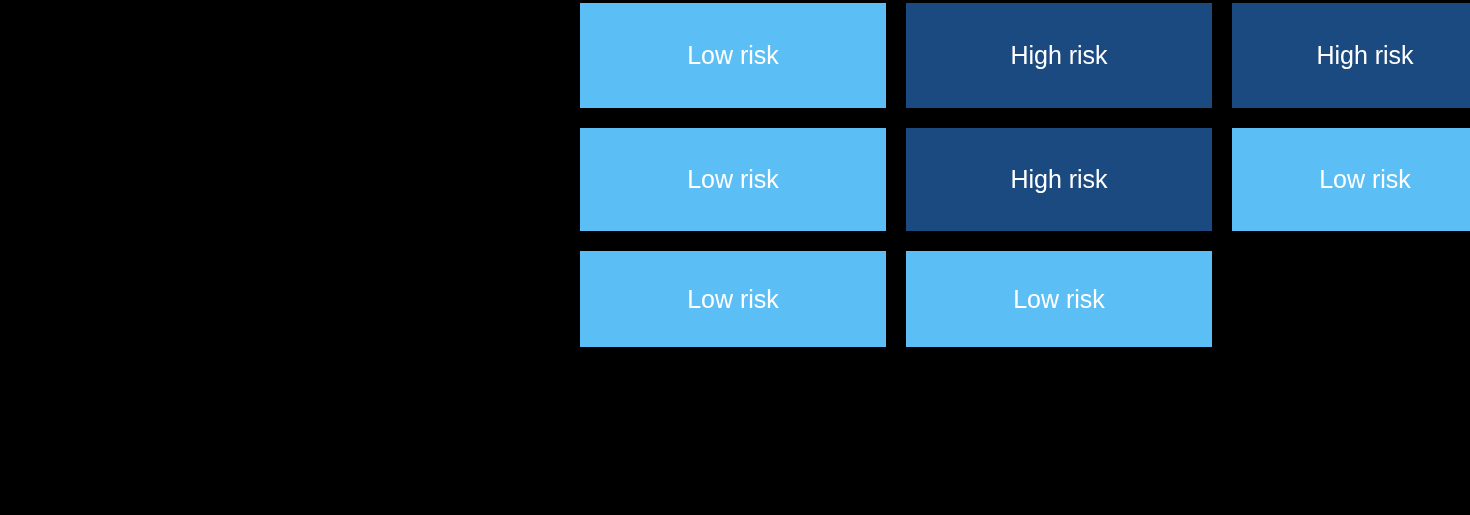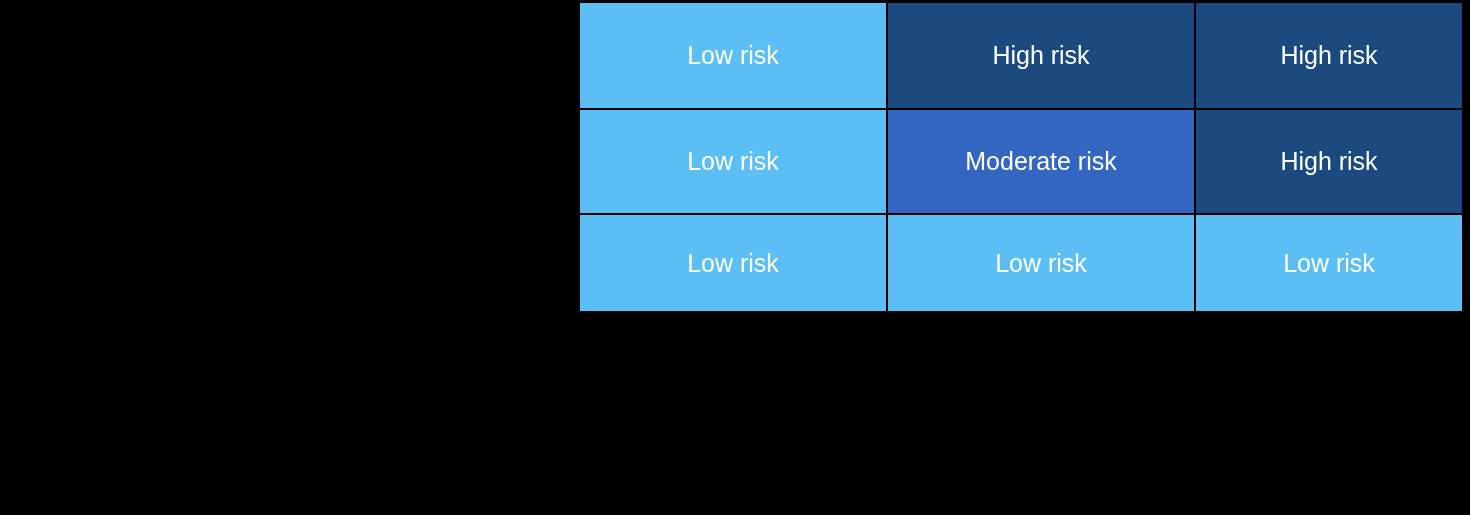--- a/index.html
+++ b/index.html
@@ -14,21 +14,21 @@
 
   .risk-matrix {
     position: absolute;
     left: 580px;
     top: 3px;
     width: 886px;
     height: 312px;
     display: grid;
     grid-template-columns: 306px 306px 266px;
     grid-template-rows: 105px 103px 96px;
-    gap: 2px;
+    gap: 20px;
     background: transparent;
   }
 
   .risk-cell {
     display: flex;
     align-items: center;
     justify-content: center;
     color: #ffffff;
     font-size: 25px;
     line-height: 1;
@@ -45,23 +45,20 @@
   <div class="risk-cell" style="background: rgb(27, 74, 128); color: rgb(255, 255, 255);">
     <span>High risk</span>
   </div>
   <div class="risk-cell" style="background: rgb(27, 74, 128); color: rgb(255, 255, 255);">
     <span>High risk</span>
   </div>
 
   <div class="risk-cell" style="background: rgb(91, 190, 245); color: rgb(255, 255, 255);">
     <span>Low risk</span>
   </div>
-  <div class="risk-cell" style="background: rgb(50, 102, 193); color: rgb(255, 255, 255);">
-    <span>Moderate risk</span>
-  </div>
   <div class="risk-cell" style="background: rgb(27, 74, 128); color: rgb(255, 255, 255);">
     <span>High risk</span>
   </div>
 
   <div class="risk-cell" style="background: rgb(91, 190, 245); color: rgb(255, 255, 255);">
     <span>Low risk</span>
   </div>
   <div class="risk-cell" style="background: rgb(91, 190, 245); color: rgb(255, 255, 255);">
     <span>Low risk</span>
   </div>

